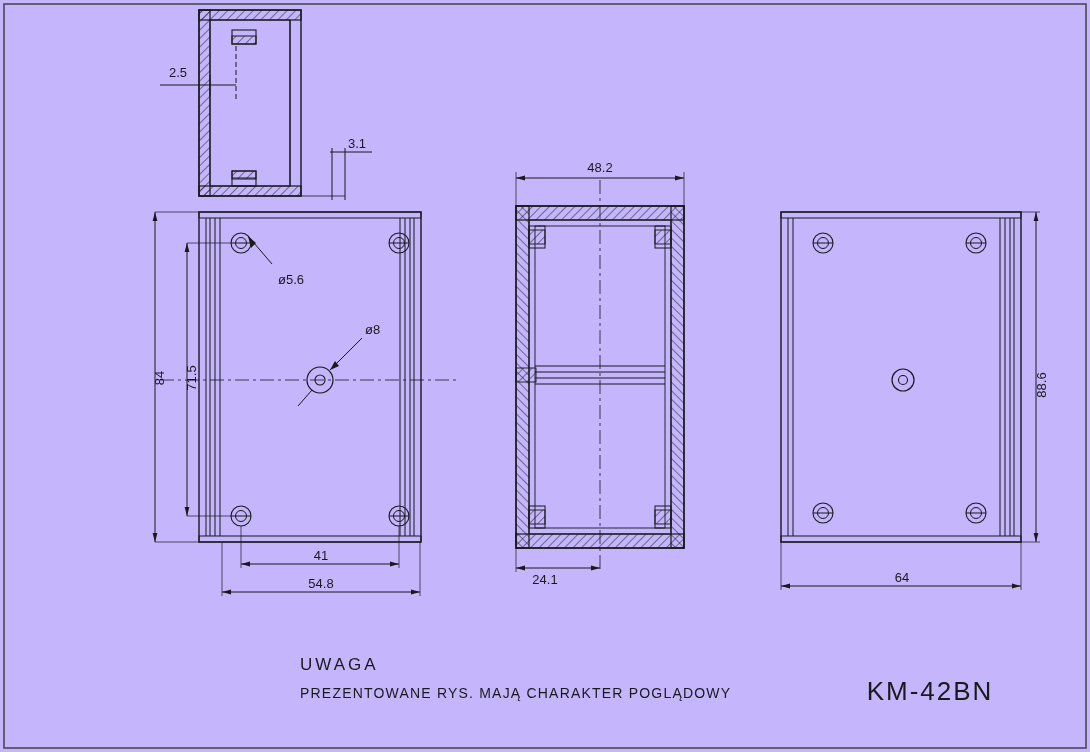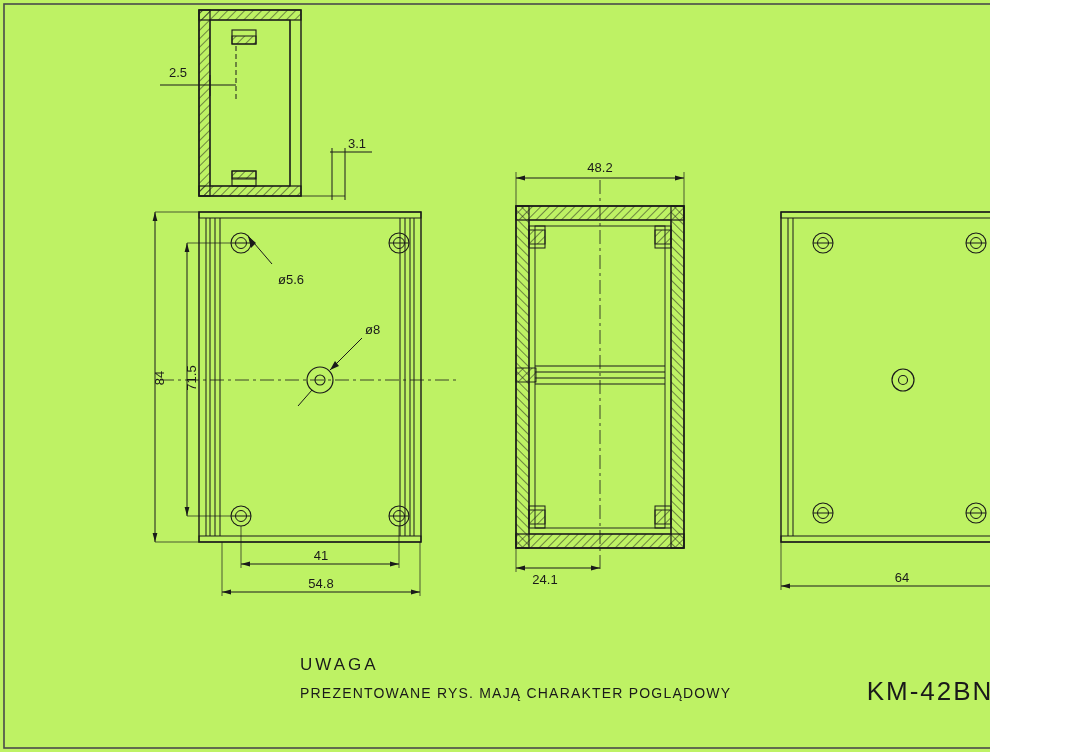--- a/index.html
+++ b/index.html
@@ -5,23 +5,23 @@
   html, body {
     margin: 0;
     padding: 0;
     background: #ffffff;
   }
   body {
     font-family: "Liberation Sans", sans-serif;
   }
   #sheet {
     position: relative;
-    width: 990px;
+    width: 1090px;
     height: 752px;
-    background: #bef264;
+    background: #c4b5fd;
     overflow: hidden;
   }
   #sheet svg {
     position: absolute;
     left: 0;
     top: 0;
   }
   .dimtext {
     font-family: "Liberation Sans", sans-serif;
     font-size: 13px;

